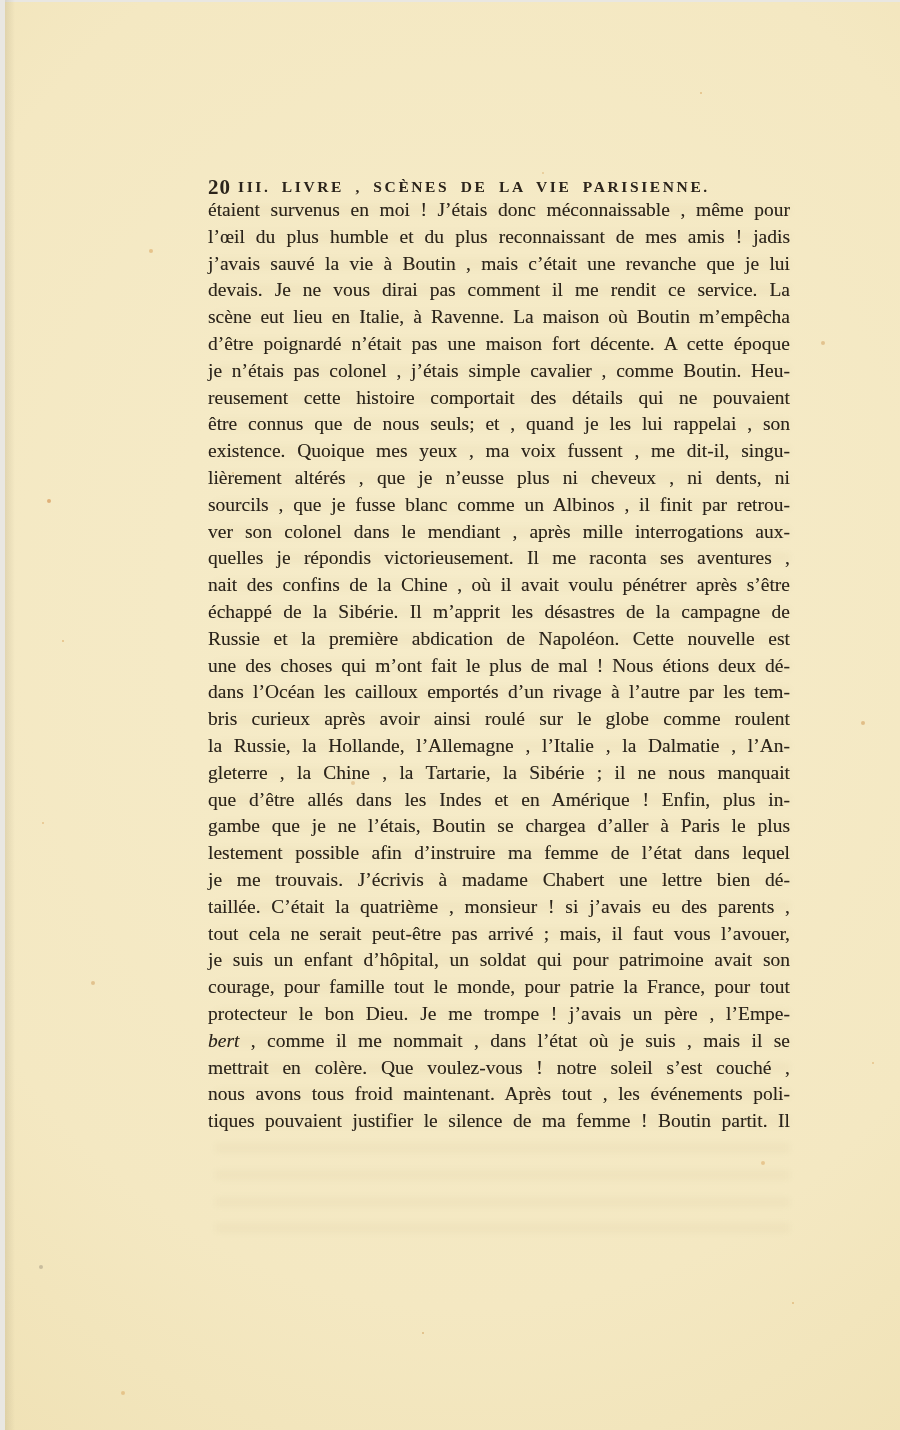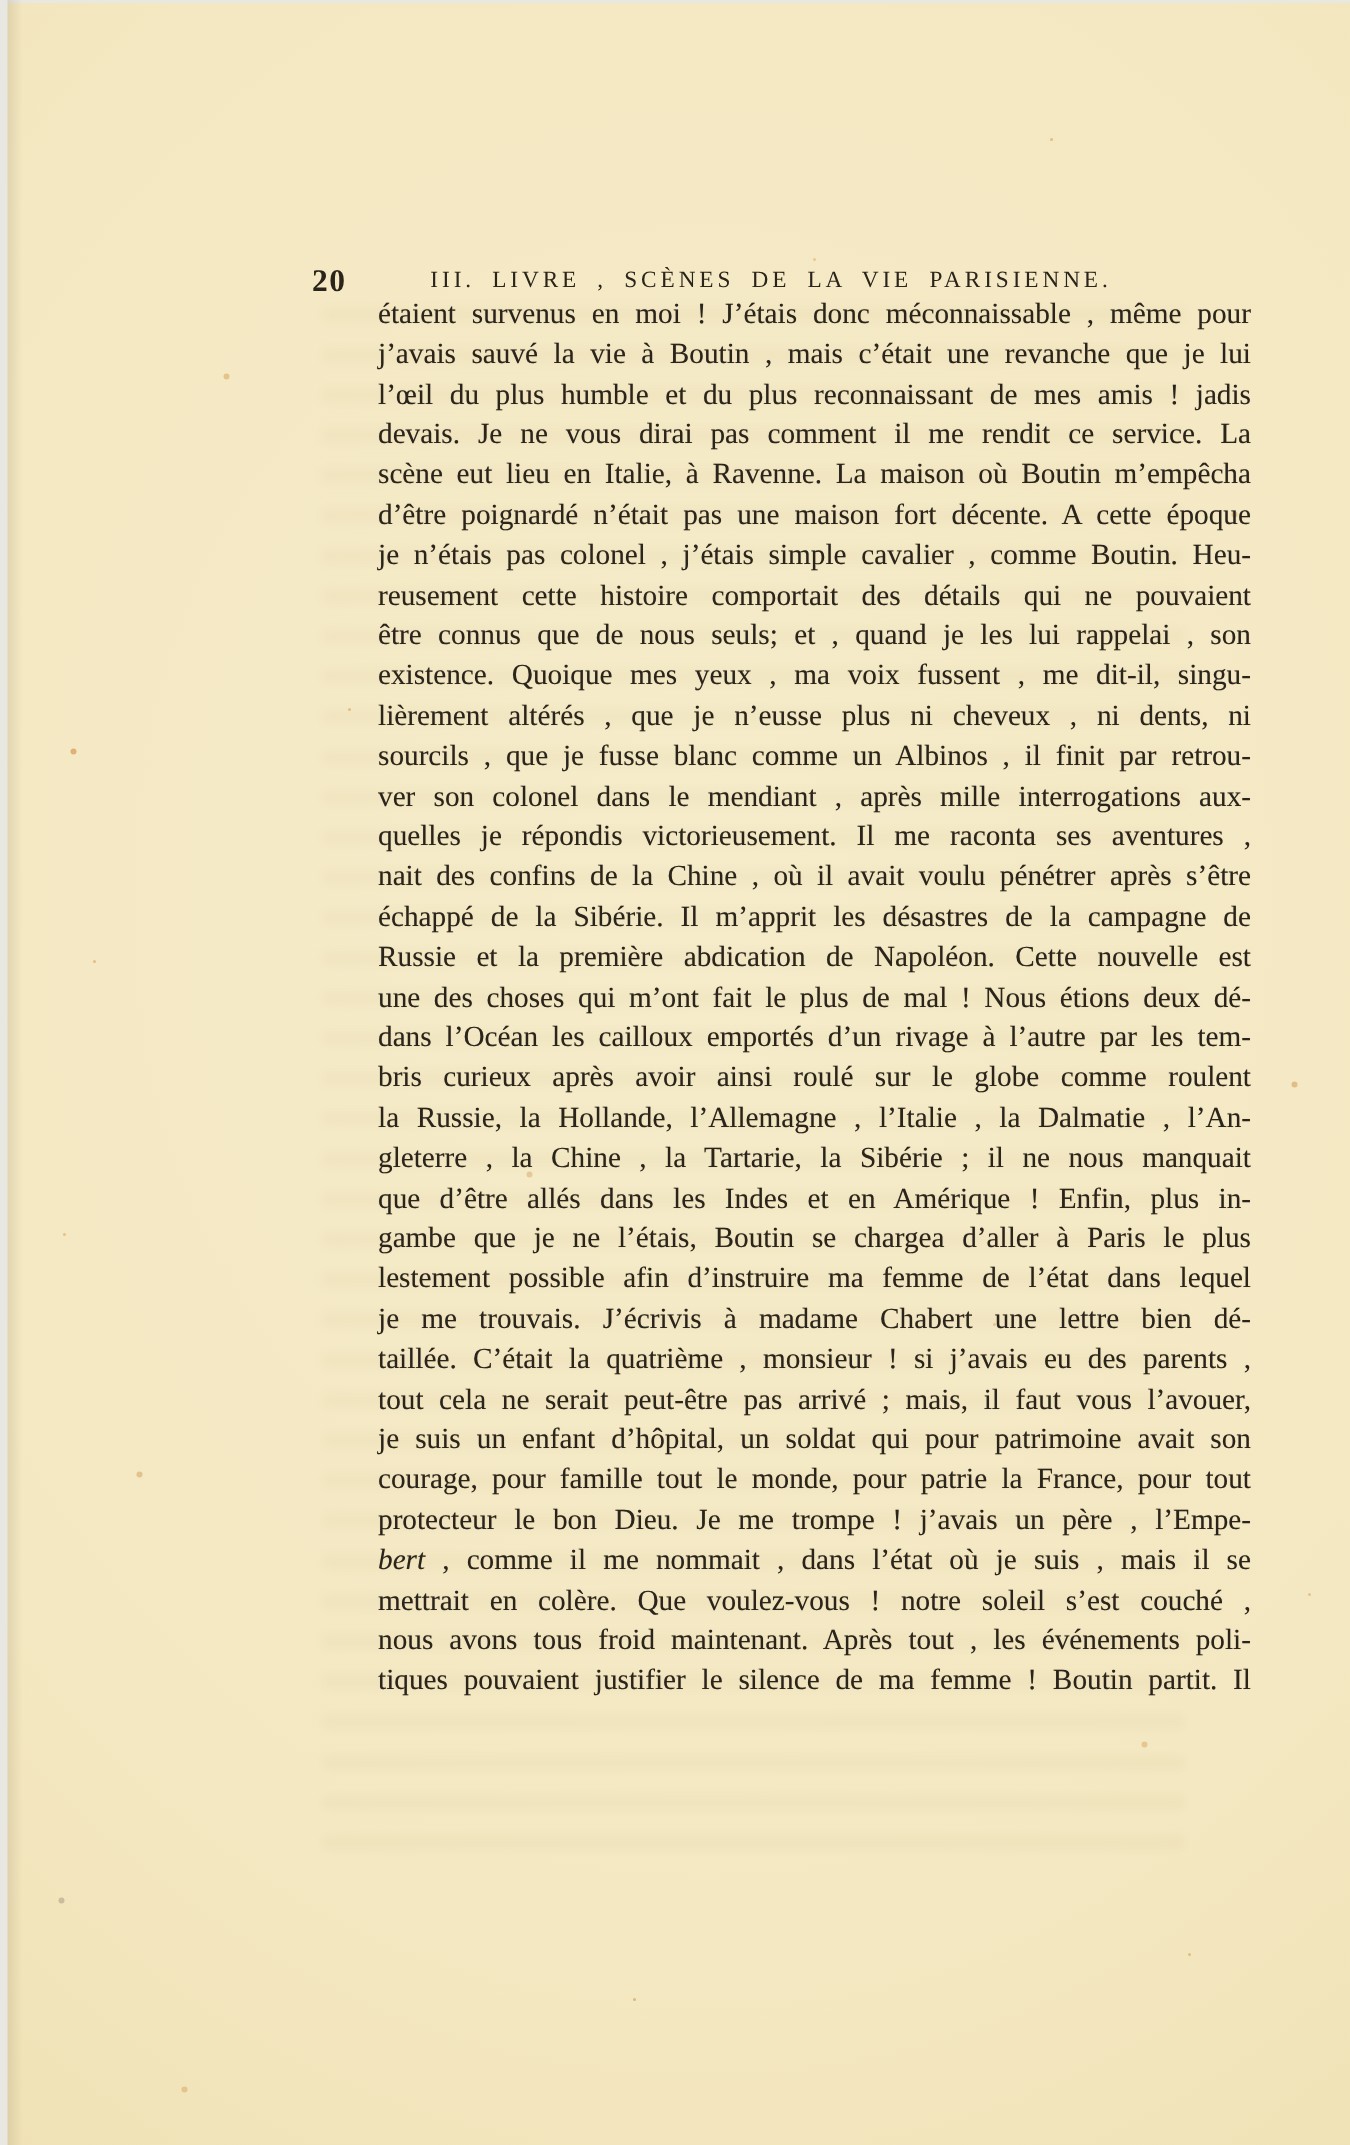--- a/index.html
+++ b/index.html
@@ -74,31 +74,30 @@
     position:absolute;left:208px;top:163px;width:582px;height:24px;
     color:var(--ink);
     margin-top:12px;
   }
   .page-number{
     position:absolute;left:0;top:0;
     font-size:21px;font-weight:bold;letter-spacing:1px;
   }
   .running-title{
     position:absolute;left:30px;right:0;top:3px;
-    text-align:center;
-    font-size:15.5px;font-weight:normal;
+    text-align:left;
+    font-size:15.5px;font-weight:bold;
     letter-spacing:2.6px;word-spacing:5px;
     white-space:nowrap;
   }
   .body-text{
     position:absolute;left:208px;top:197px;width:582px;
     color:var(--ink);
     font-size:19.5px;
     text-shadow:0 0 .5px rgba(43,36,27,.35);
-    margin-left:44px;
   }
   .body-text .line{
     height:26.8px;line-height:26.8px;
     text-align:justify;
     -moz-text-align-last:justify;
     text-align-last:justify;
     white-space:normal;
   }
   .body-text .line i{font-style:italic;}
 </style>
@@ -112,22 +111,22 @@
   <div class="bleed"></div>
   <div class="speckles"></div>
 
   <div class="header">
     <span class="page-number">20</span>
     <span class="running-title">III. LIVRE , SCÈNES DE LA VIE PARISIENNE.</span>
   </div>
 
   <div class="body-text">
       <div class="line"><span>étaient survenus en moi ! J’étais donc méconnaissable , même pour</span></div>
+      <div class="line"><span>l’œil du plus humble et du plus reconnaissant de mes amis ! jadis</span></div>
       <div class="line"><span>j’avais sauvé la vie à Boutin , mais c’était une revanche que je lui</span></div>
-      <div class="line"><span>l’œil du plus humble et du plus reconnaissant de mes amis ! jadis</span></div>
       <div class="line"><span>devais. Je ne vous dirai pas comment il me rendit ce service. La</span></div>
       <div class="line"><span>scène eut lieu en Italie, à Ravenne. La maison où Boutin m’empêcha</span></div>
       <div class="line"><span>d’être poignardé n’était pas une maison fort décente. A cette époque</span></div>
       <div class="line"><span>je n’étais pas colonel , j’étais simple cavalier , comme Boutin. Heu-</span></div>
       <div class="line"><span>reusement cette histoire comportait des détails qui ne pouvaient</span></div>
       <div class="line"><span>être connus que de nous seuls; et , quand je les lui rappelai , son</span></div>
       <div class="line"><span>existence. Quoique mes yeux , ma voix fussent , me dit-il, singu-</span></div>
       <div class="line"><span>lièrement altérés , que je n’eusse plus ni cheveux , ni dents, ni</span></div>
       <div class="line"><span>sourcils , que je fusse blanc comme un Albinos , il finit par retrou-</span></div>
       <div class="line"><span>ver son colonel dans le mendiant , après mille interrogations aux-</span></div>

